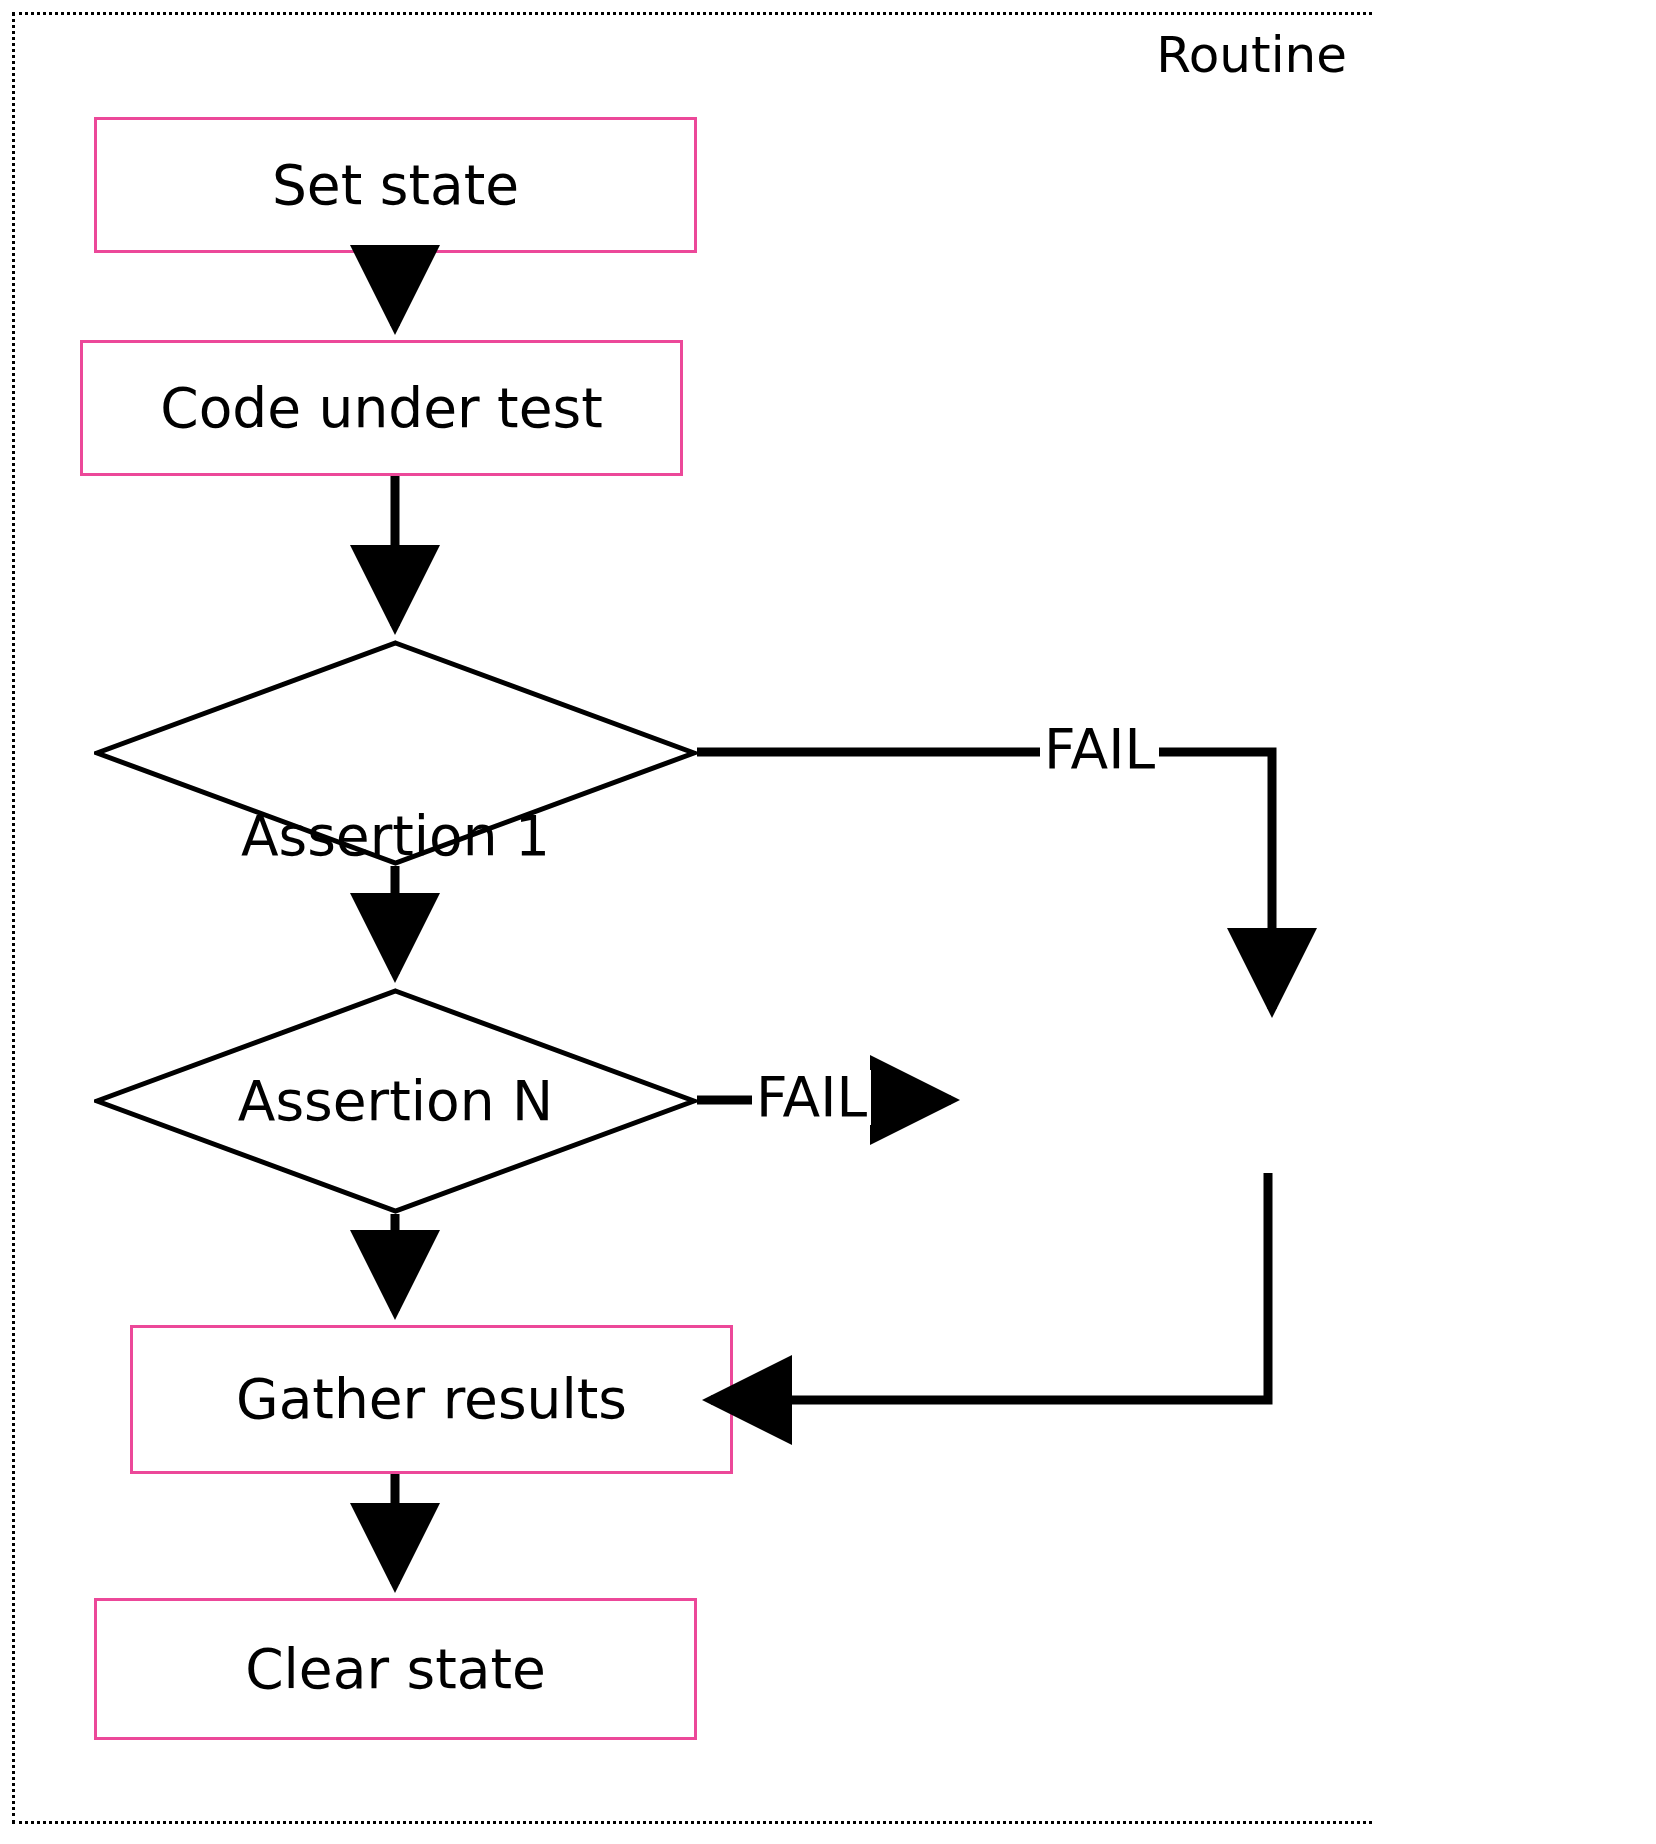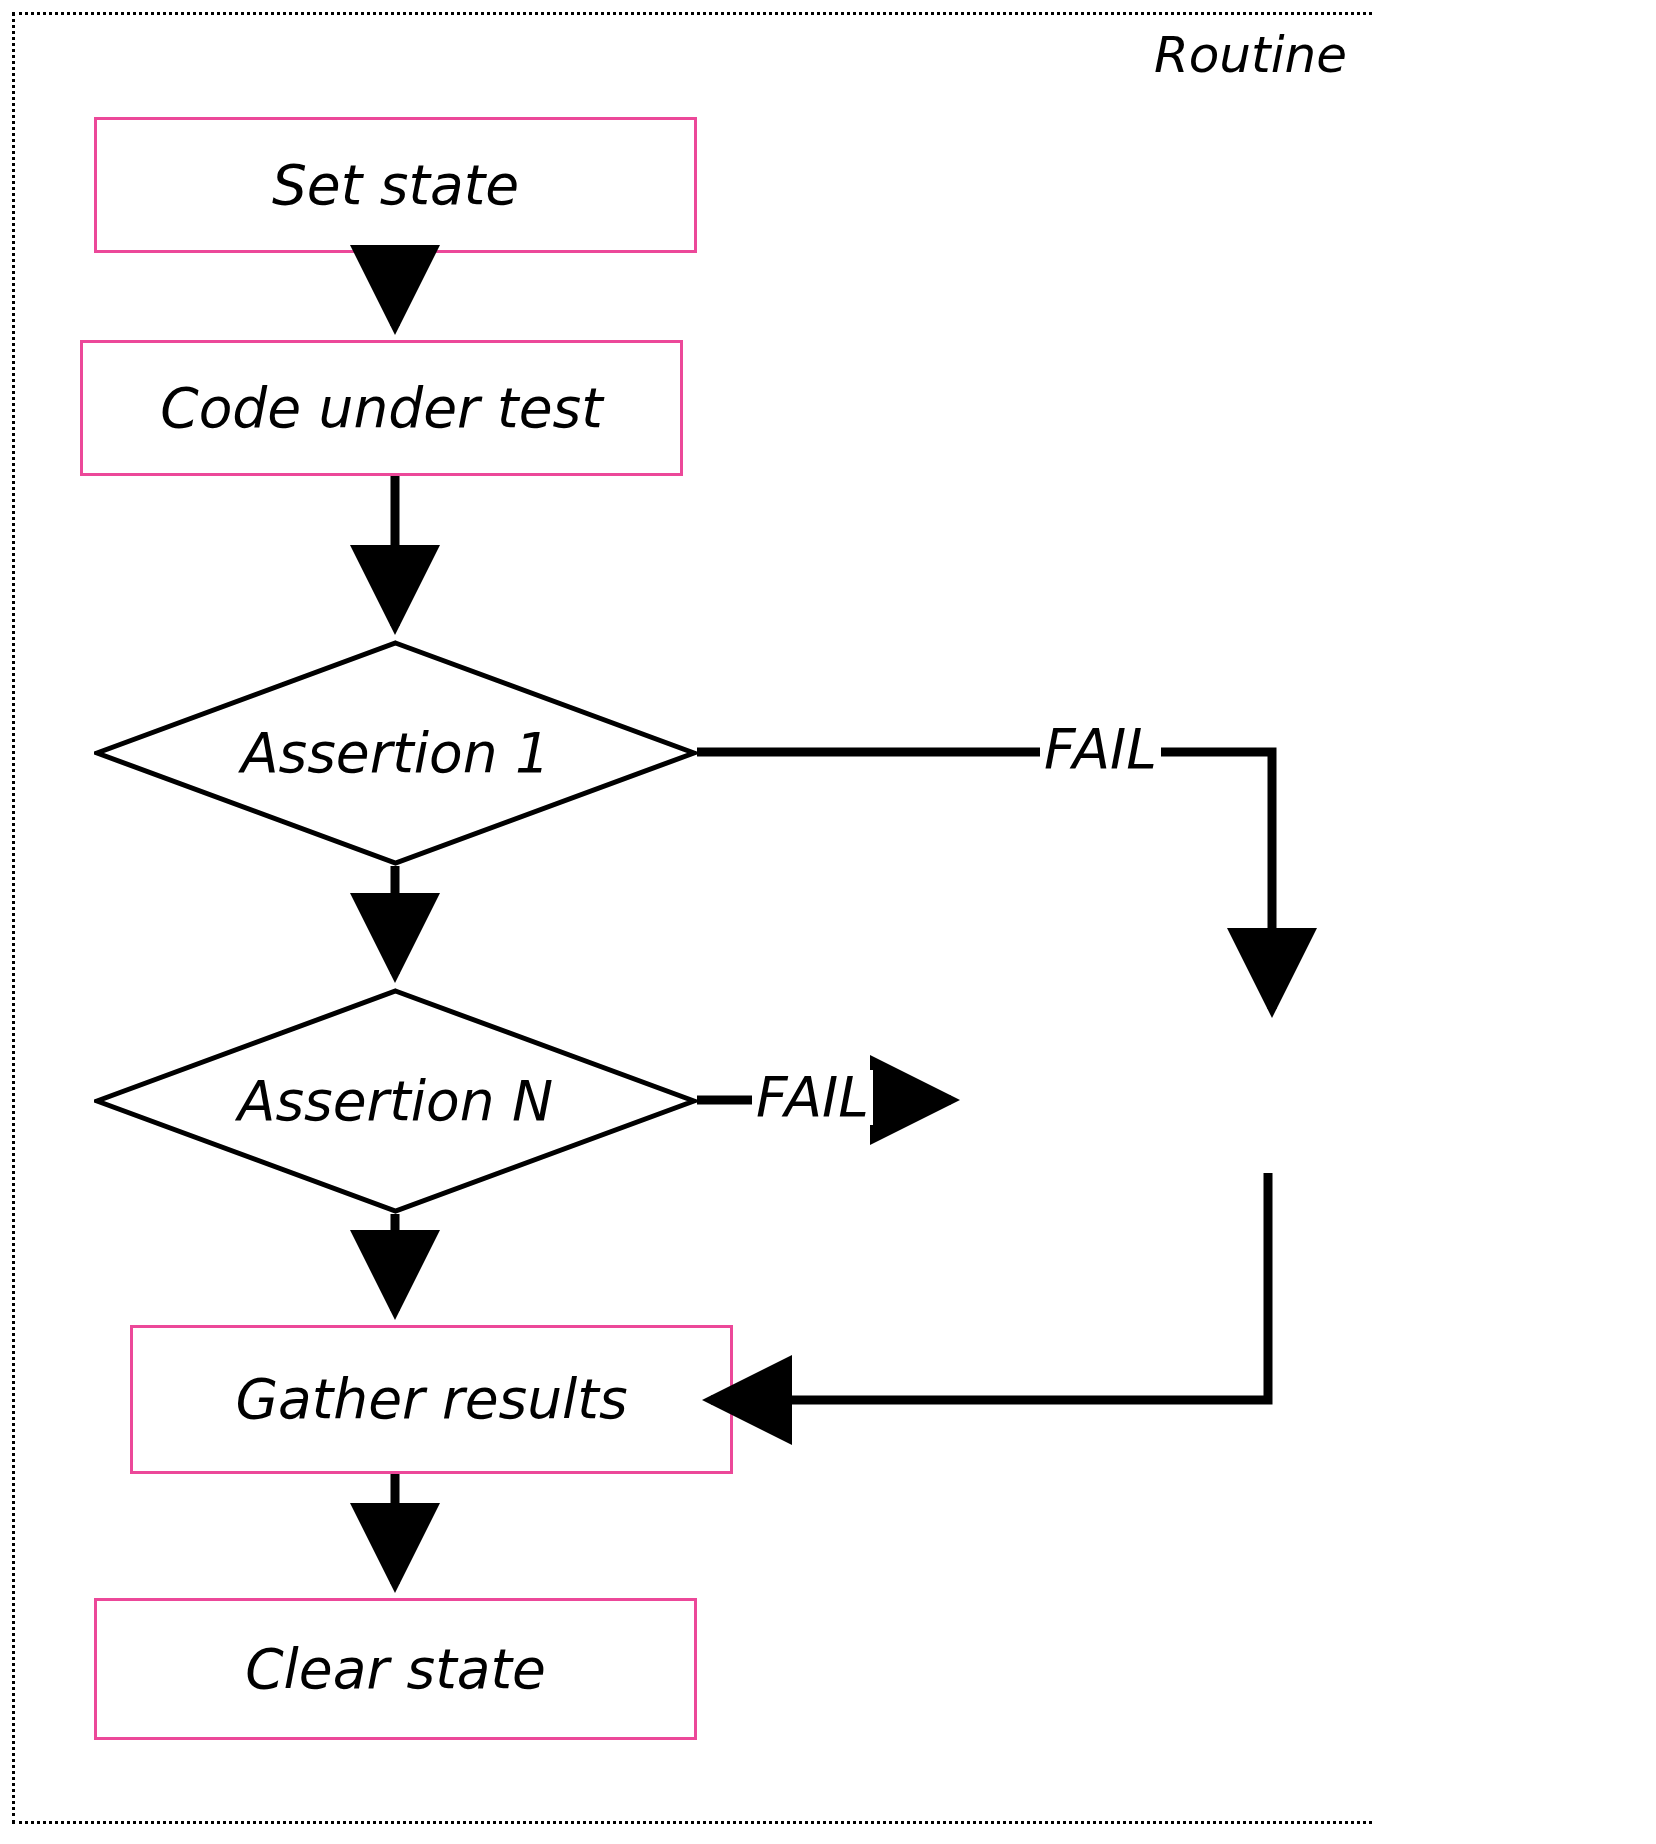--- a/index.html
+++ b/index.html
@@ -10,21 +10,20 @@
   }
   body {
     font-family: "DejaVu Sans", "Liberation Sans", sans-serif;
   }
   #canvas {
     position: relative;
     width: 1373px;
     height: 1844px;
     background: #ffffff;
     overflow: hidden;
-    font-style: italic;
   }
   
   #routine-boundary {
     position: absolute;
     left: 12px;
     top: 12px;
     width: 1624px;
     height: 1812px;
     border: 3px dotted #000000;
     box-sizing: border-box;
@@ -140,21 +139,21 @@
   </svg>
 
   <div class="node process-box" style="left:94px; top:117px; width:603px; height:136px;">
     <span>Set state</span>
   </div>
 
   <div class="node process-box" style="left:80px; top:340px; width:603px; height:136px;">
     <span>Code under test</span>
   </div>
 
-  <div class="node decision" style="left:94px; top:640px; width:603px; height:226px;">
+  <div class="node decision" style="left:94px; top:640px; width:603px; height:226px;align-items:flex-end;">
     <svg viewBox="0 0 603 226" preserveAspectRatio="none">
       <polygon points="301.5,3 600,113 301.5,223 3,113" fill="#ffffff" stroke="#000000" stroke-width="5" vector-effect="non-scaling-stroke"></polygon>
     </svg>
     <span class="decision-label">Assertion 1</span>
   </div>
 
   <div class="node decision" style="left:94px; top:988px; width:603px; height:226px;">
     <svg viewBox="0 0 603 226" preserveAspectRatio="none">
       <polygon points="301.5,3 600,113 301.5,223 3,113" fill="#ffffff" stroke="#000000" stroke-width="5" vector-effect="non-scaling-stroke"></polygon>
     </svg>

